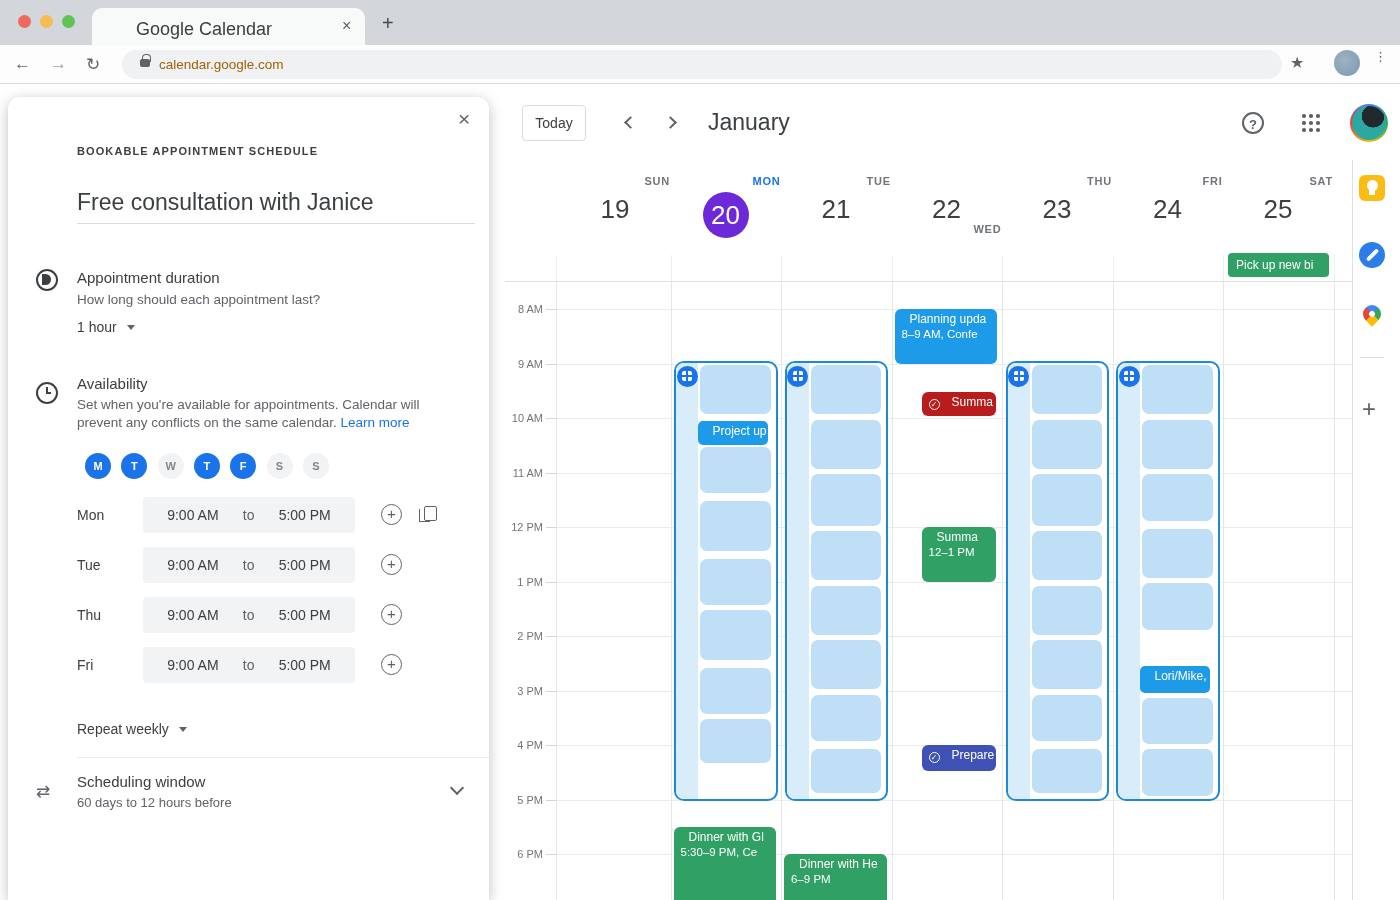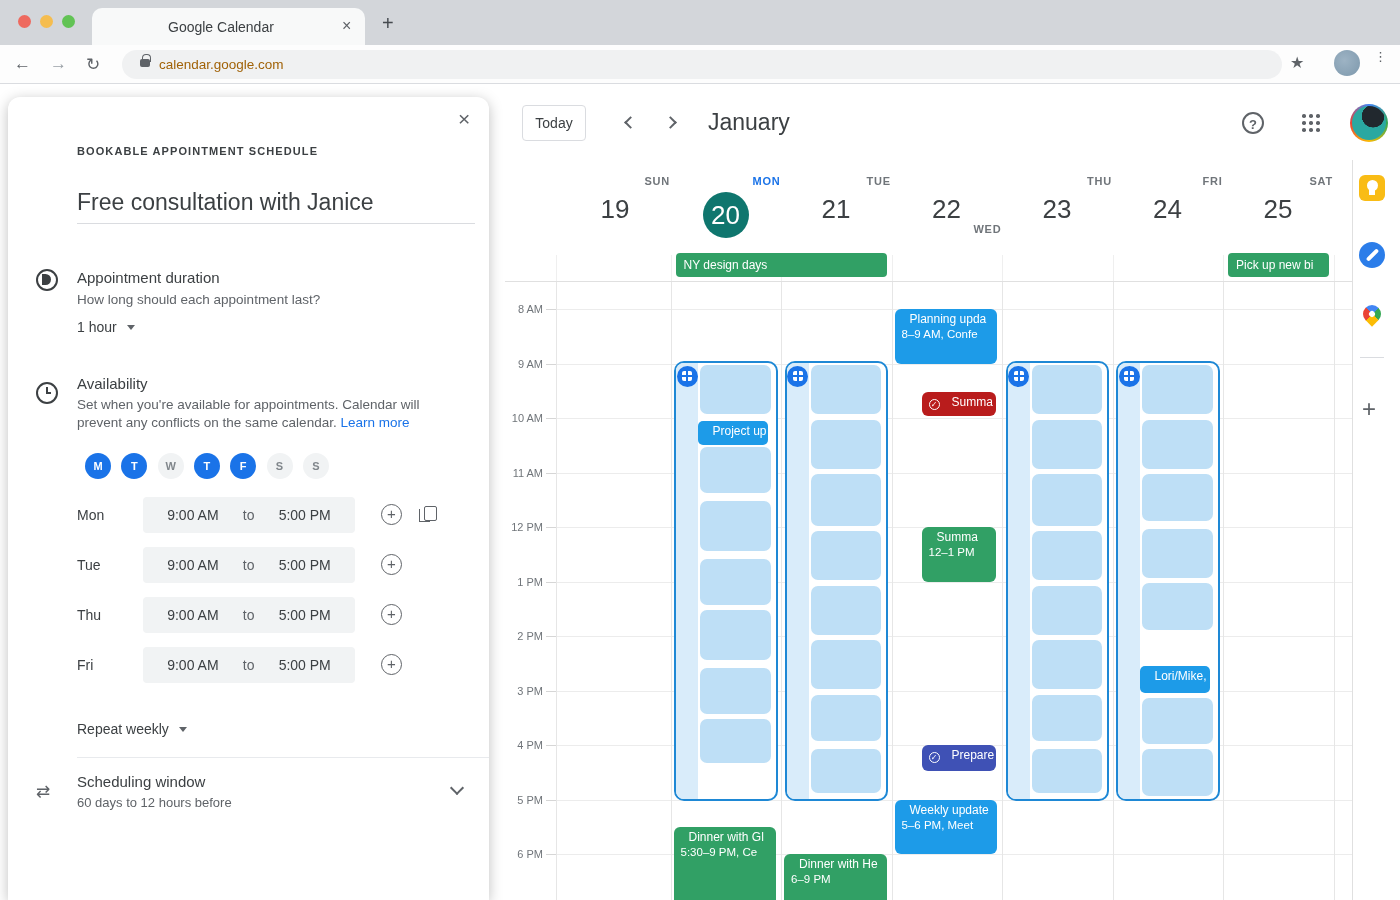--- a/index.html
+++ b/index.html
@@ -5,21 +5,21 @@
   * { margin:0; padding:0; box-sizing:border-box; }
   html,body { width:1400px; height:900px; }
   body { font-family:"Liberation Sans","DejaVu Sans",sans-serif; background:#fff; overflow:hidden; position:relative; }
   .abs { position:absolute; }
 
   
   #tabstrip { left:0; top:0; width:1400px; height:45px; background:#d3d6da; }
   .light { width:13px; height:13px; border-radius:50%; top:15px; }
   #tab { left:92px; top:8px; width:273px; height:37px; background:#f8f9f9; border-radius:10px 10px 0 0; }
   #favicon { left:18px; top:10px; width:17px; height:17px; background:#1a73e8; border-radius:3px; color:#fff; font-size:13px; font-weight:bold; text-align:center; line-height:17px;margin-top:32px; }
-  #tab-title { left:44px; top:11px; font-size:14px; color:#3c4043;margin-left:32px; }
+  #tab-title { left:44px; top:11px; font-size:18px; color:#3c4043; }
   .xicon { color:#5f6368; font-size:16px; line-height:16px; }
   #newtab { left:382px; top:12px; font-size:20px; color:#454a4f; }
   #urlrow { left:0; top:45px; width:1400px; height:39px; background:#fdfdfd; border-bottom:1px solid #dadce0; }
   .navic { font-size:17px; color:#5f6368; top:9px; }
   #urlfield { left:122px; top:5px; width:1160px; height:29px; background:#f0f1f2; border-radius:15px; }
   #lock { left:18px; top:9px; width:10px; height:8px; background:#5f6368; border-radius:2px; }
   #lock:before { content:""; position:absolute; left:1.5px; top:-5px; width:7px; height:7px; border:1.5px solid #5f6368; border-radius:4px 4px 0 0; border-bottom:none; }
   #url-text { left:37px; top:7px; font-size:13.5px; color:#a16207; }
   #star { left:1290px; top:8px; font-size:16px; color:#5f6368; }
   #chrome-avatar { left:1334px; top:5px; width:26px; height:26px; border-radius:50%; background:radial-gradient(circle at 40% 40%, #9db3c4, #7d98ac); }
@@ -34,21 +34,21 @@
   #month-title { left:218px; top:25px; font-size:23px; color:#3c4043; }
   #help-icon { left:752px; top:28px; width:22px; height:22px; border:2px solid #5f6368; border-radius:50%; color:#5f6368; font-size:13px; font-weight:bold; text-align:center; line-height:22px; }
   #apps-grid { left:812px; top:30px; width:18px; height:18px; display:grid; grid-template-columns:repeat(3,1fr); gap:3.5px; }
   #apps-grid i { width:3.5px; height:3.5px; background:#5f6368; border-radius:50%; }
   #user-avatar { left:860px; top:20px; width:38px; height:38px; border-radius:50%; background:conic-gradient(#4285f4,#34a853,#fbbc05,#ea4335,#4285f4); }
   #user-avatar:before { content:""; position:absolute; left:2px; top:2px; width:34px; height:34px; border-radius:50%; background:radial-gradient(circle at 62% 30%, #21282e 0 35%, #2aa8a1 36%); }
 
   
   .dayname { top:175px; width:110px; text-align:right; font-size:11px; font-weight:bold; letter-spacing:0.8px; color:#70757a; }
   .daynum  { top:194px; width:110px; text-align:center; font-size:26px; font-weight:300; color:#3c4043; }
-  .selcircle { width:46px; height:46px; border-radius:50%; background:#0f766e; top:192px; }
+  .selcircle { width:46px; height:46px; border-radius:50%; background:#6d28d9; top:192px; }
   .selnum { color:#fff; font-size:26px; font-weight:300; width:46px; text-align:center; line-height:46px; }
   .allday { top:253px; height:24px; border-radius:4px; color:#fff; font-size:12px; font-weight:500; line-height:24px; padding-left:8px; overflow:hidden; white-space:nowrap; }
 
   
   .hline { height:1px; background:#ececec; }
   .vline { width:1px; background:#e6e6e6; }
   .tlabel { width:50px; text-align:right; font-size:11px; color:#70757a; }
   .block { border:2px solid #1e88d5; border-radius:10px; background:#fff; overflow:hidden; }
   .strip { position:absolute; left:0; top:0; bottom:0; width:22px; background:#d9ecfa; }
   .badge { position:absolute; left:4px; top:5px; width:21px; height:21px; border-radius:50%; background:#1a73e8; z-index:3; }
@@ -216,21 +216,20 @@
     <div class="abs dayname" style="left: 781px;">TUE</div>
     <div class="abs daynum" style="left: 781px;">21</div>
     <div class="abs dayname" style="left: 891.5px; margin-top: 48px;">WED</div>
     <div class="abs daynum" style="left: 891.5px;">22</div>
     <div class="abs dayname" style="left: 1002px;">THU</div>
     <div class="abs daynum" style="left: 1002px;">23</div>
     <div class="abs dayname" style="left: 1112.5px;">FRI</div>
     <div class="abs daynum" style="left: 1112.5px;">24</div>
     <div class="abs dayname" style="left: 1223px;">SAT</div>
     <div class="abs daynum" style="left: 1223px;">25</div>
-    <div class="abs allday" style="left: 675.5px; width: 211px; background: rgb(49, 160, 101); z-index: 5;">NY design days</div>
     <div class="abs allday" style="left: 1228px; width: 100.5px; background: rgb(49, 160, 101); z-index: 5;">Pick up new bi</div>
     <div class="abs block" style="left: 674px; top: 360.5px; width: 103.5px; height: 440px;">
       <div class="strip"></div>
       <div class="slot" style="top: 2.725px; height: 49.05px;"></div>
       <div class="slot" style="top: 84.475px; height: 46.325px;"></div>
       <div class="slot" style="top: 138.975px; height: 49.05px;"></div>
       <div class="slot" style="top: 196.2px; height: 46.325px;"></div>
       <div class="slot" style="top: 247.975px; height: 49.05px;"></div>
       <div class="slot" style="top: 305.2px; height: 46.325px;"></div>
       <div class="slot" style="top: 356.975px; height: 43.6px;"></div>
@@ -268,21 +267,20 @@
       <div class="slot" style="top: 166.225px; height: 49.05px;"></div>
       <div class="slot" style="top: 220.725px; height: 46.325px;"></div>
       <div class="slot" style="top: 335.175px; height: 46.325px;"></div>
       <div class="slot" style="top: 386.95px; height: 46.325px;"></div>
     </div>
     <div class="abs badge" style="left: 1118.5px; top: 365.5px;"></div>
     <div class="abs event" style="left: 894.5px; top: 309px; width: 102.5px; height: 54.5px; background: rgb(29, 155, 232); border-radius: 6px;"><b>Planning upda</b><span>8–9 AM, Confe</span></div>
     <div class="abs event" style="left: 921.5px; top: 391.84px; width: 74.5px; height: 24.525px; background: #b91c1c; border-radius: 6px;"><span class="chkcirc">✓</span><b style="display: inline;">Summa</b></div>
     <div class="abs event" style="left: 921.5px; top: 527px; width: 74.5px; height: 54.5px; background: rgb(49, 160, 101); border-radius: 6px;"><b>Summa</b><span>12–1 PM</span></div>
     <div class="abs event" style="left: 921.5px; top: 745px; width: 74.5px; height: 26.16px; background: rgb(63, 81, 181); border-radius: 6px;"><span class="chkcirc">✓</span><b style="display: inline;">Prepare</b></div>
-    <div class="abs event" style="left: 894.5px; top: 799.5px; width: 102.5px; height: 54.5px; background: rgb(29, 155, 232); border-radius: 6px;"><b>Weekly update</b><span>5–6 PM, Meet</span></div>
     <div class="abs event" style="left: 673.5px; top: 826.75px; width: 102.5px; height: 190.75px; background: rgb(49, 160, 101); border-radius: 6px;"><b>Dinner with Gl</b><span>5:30–9 PM, Ce</span></div>
     <div class="abs event" style="left: 784px; top: 854px; width: 102.5px; height: 163.5px; background: rgb(49, 160, 101); border-radius: 6px;"><b>Dinner with He</b><span>6–9 PM</span></div>
     <div class="abs event" style="left: 697.5px; top: 420.725px; width: 70.5px; height: 24.525px; background: rgb(29, 155, 232); border-radius: 5px;">
       <b>Project up</b>
     </div>
     <div class="abs event" style="left: 1139.5px; top: 665.975px; width: 70.5px; height: 27.25px; background: rgb(29, 155, 232); border-radius: 5px;">
       <b>Lori/Mike,</b>
     </div>
   </div>
 

